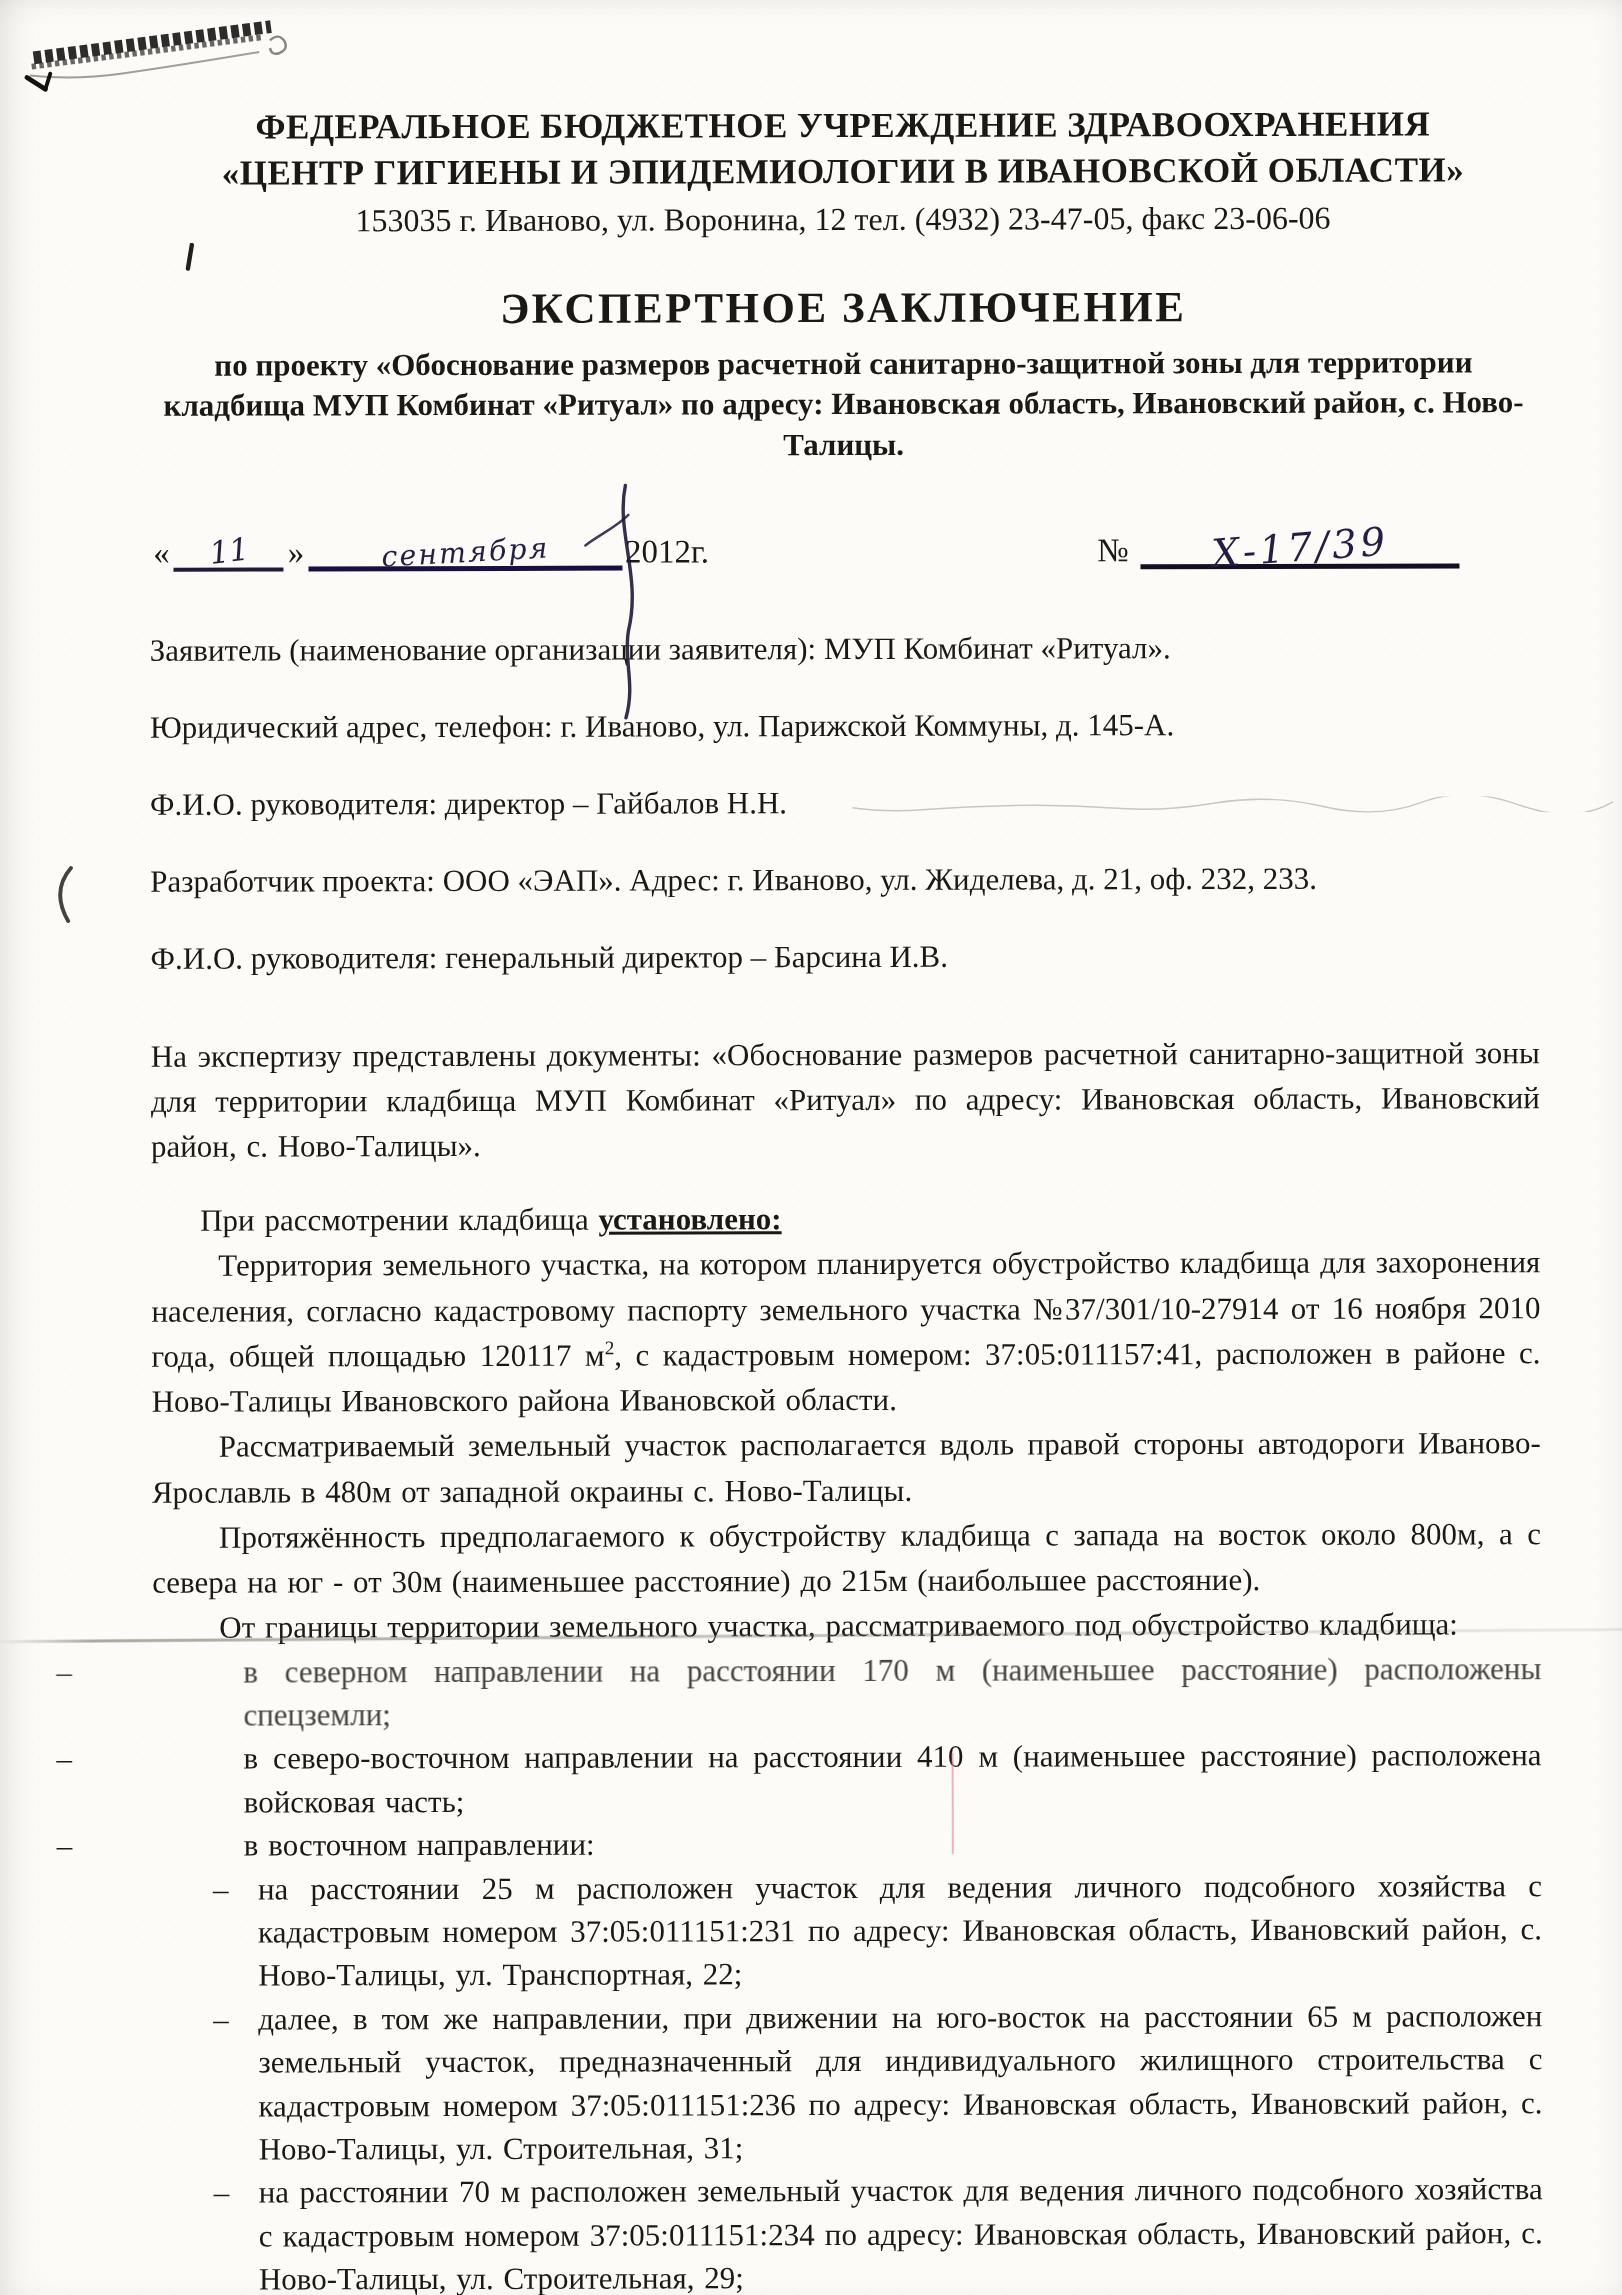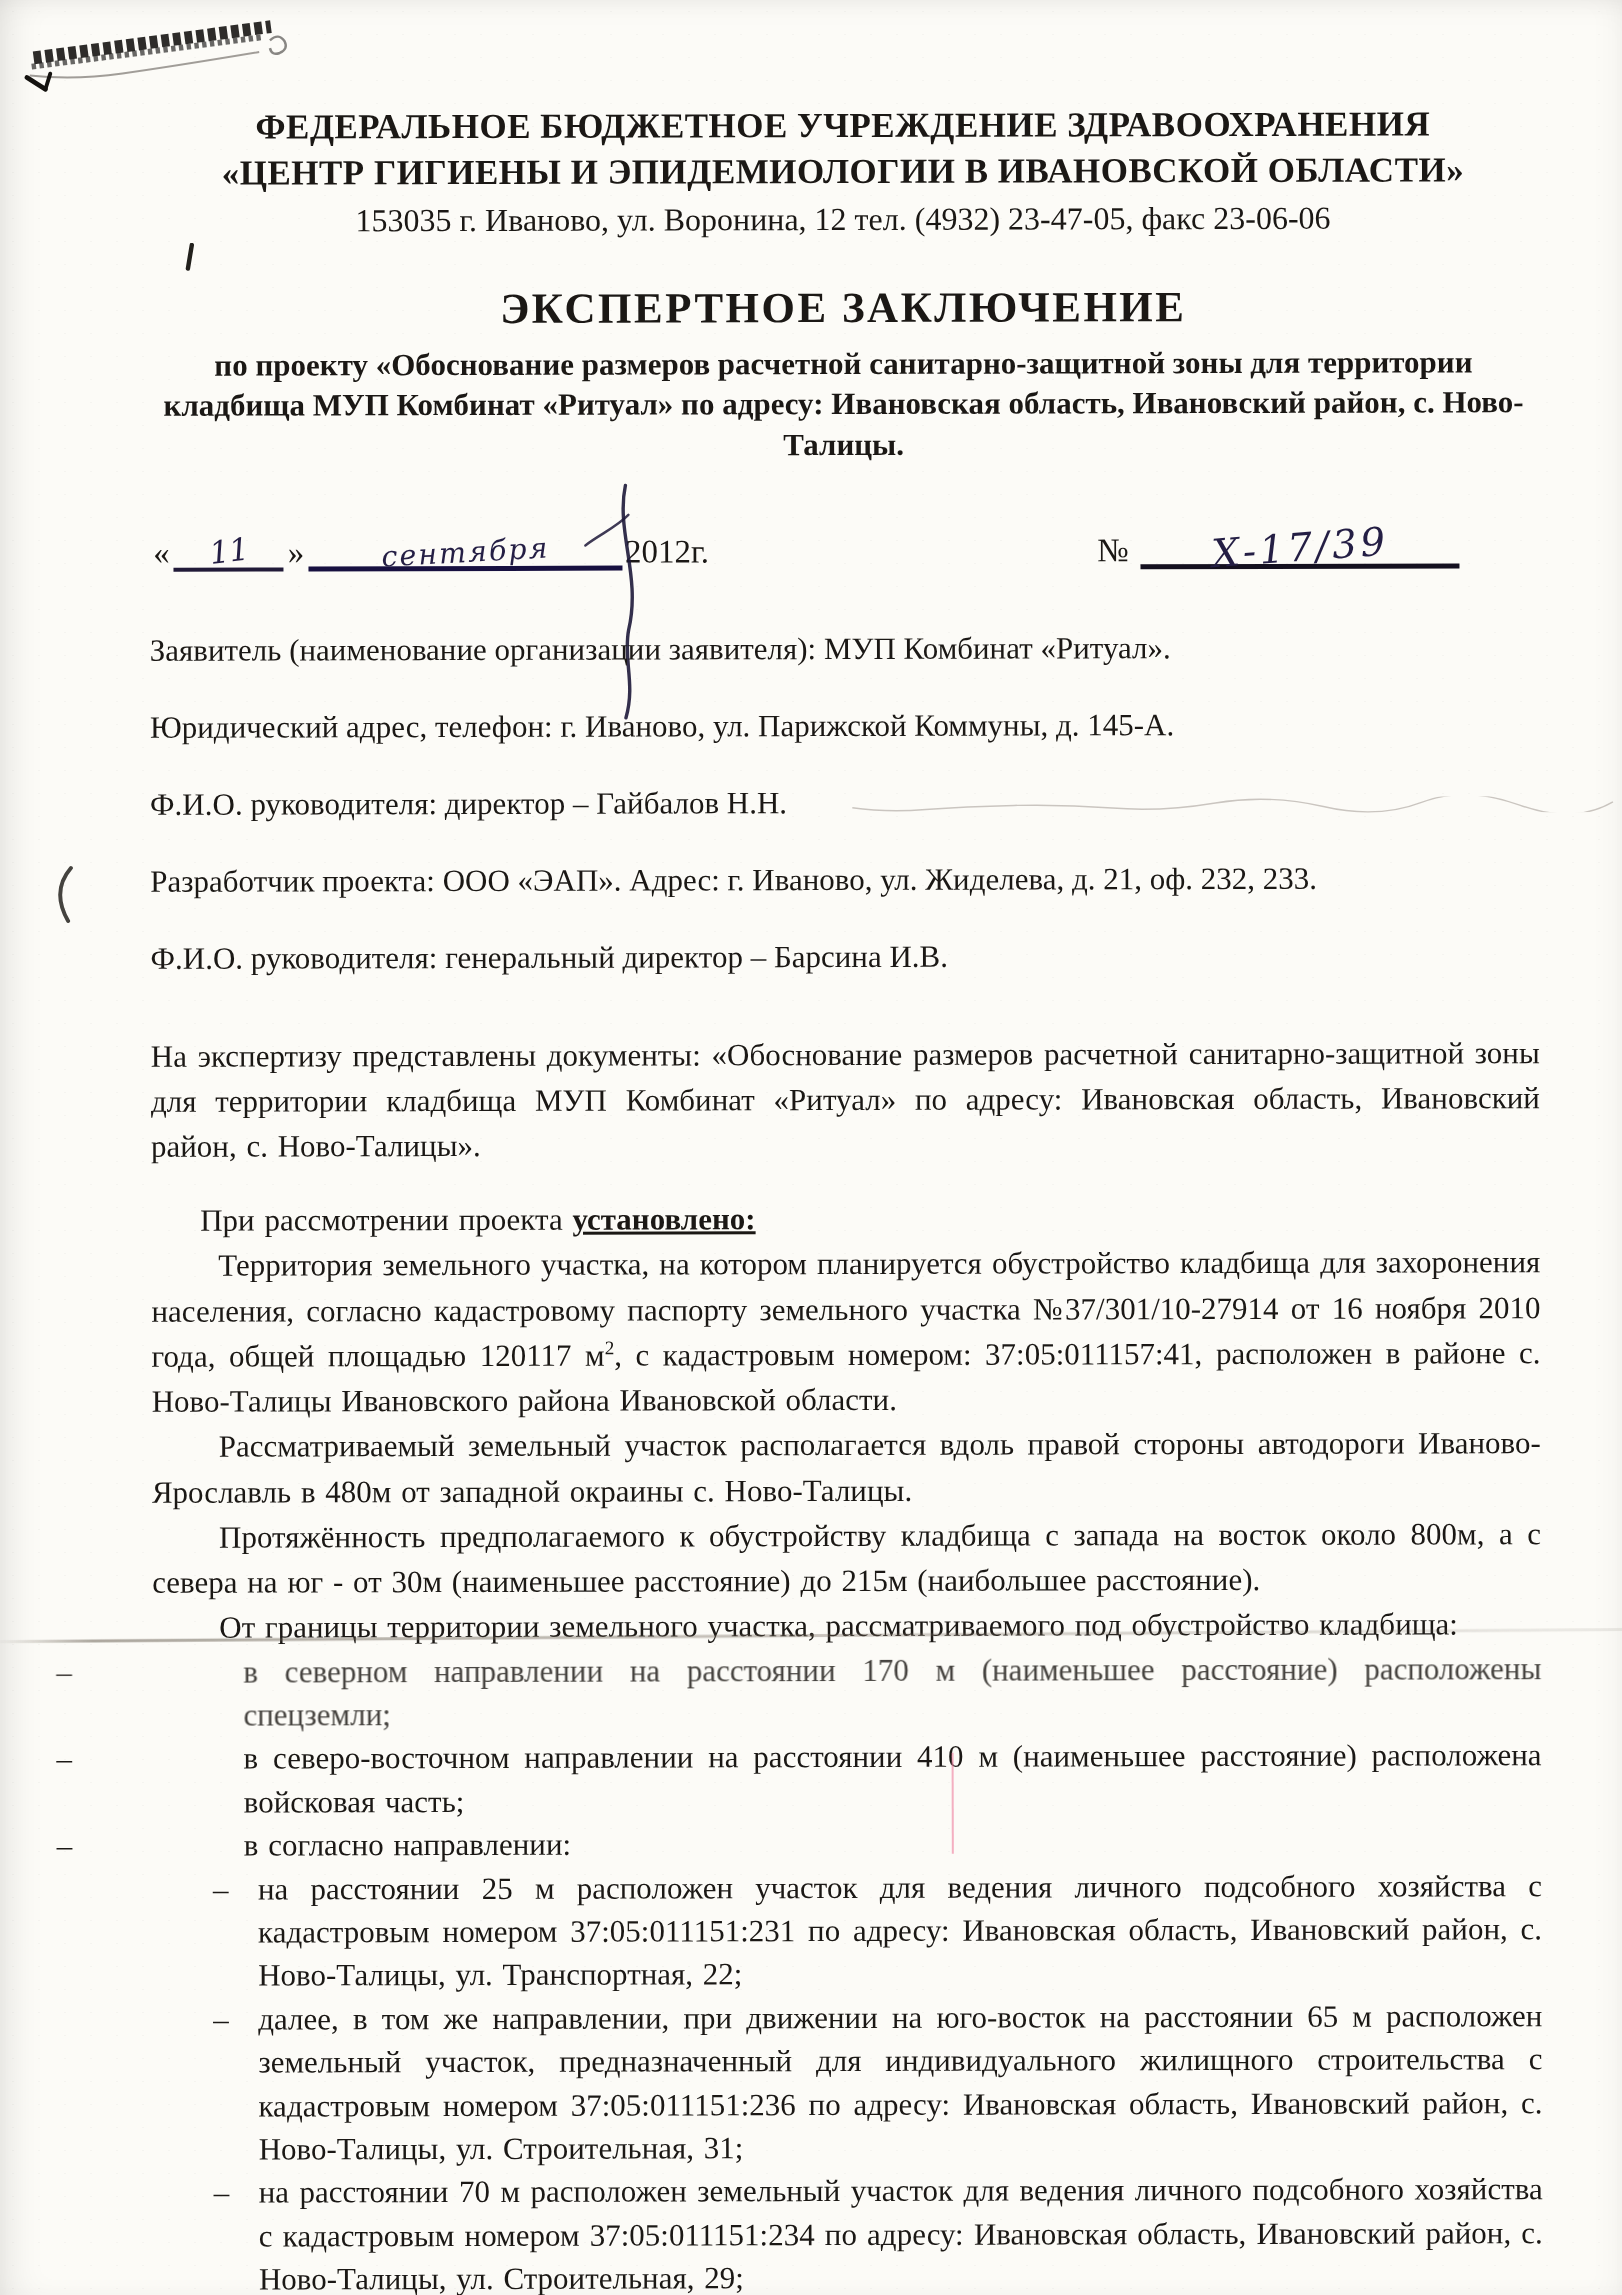--- a/index.html
+++ b/index.html
@@ -129,21 +129,21 @@
           <path d="M34,4 C8,34 4,70 28,112" stroke="#26241f" stroke-width="8" fill="none" stroke-linecap="round"></path>
         </svg>
         <span>Разработчик проекта: ООО «ЭАП». Адрес: г. Иваново, ул. Жиделева, д. 21, оф. 232, 233.</span>
       </div>
       <div class="f">Ф.И.О. руководителя:  генеральный директор – Барсина И.В.</div>
     </div>
 
     <div class="para p-docs">На экспертизу представлены документы:  «Обоснование размеров расчетной санитарно-защитной зоны для территории кладбища МУП Комбинат «Ритуал» по адресу: Ивановская область, Ивановский район, с. Ново-Талицы».</div>
 
     <div class="para p-review">
-      <span>При рассмотрении проекта </span><span class="bold">установлено:</span>
+      <span>При рассмотрении кладбища </span><span class="bold">установлено:</span>
     </div>
 
     <div class="para p-ind">
       <span>Территория  земельного участка, на котором планируется обустройство кладбища для захоронения населения,  согласно кадастровому паспорту земельного участка №37/301/10-27914 от 16 ноября 2010 года, общей площадью 120117 м</span><sup>2</sup><span>,  с кадастровым номером: 37:05:011157:41, расположен в районе с. Ново-Талицы  Ивановского района Ивановской области.</span>
     </div>
     <div class="para p-ind">Рассматриваемый земельный участок располагается  вдоль правой стороны автодороги Иваново-Ярославль в 480м от западной окраины с. Ново-Талицы.</div>
     <div class="para p-ind">Протяжённость предполагаемого к обустройству кладбища с запада на восток около 800м, а с севера  на юг -  от 30м (наименьшее расстояние) до 215м (наибольшее расстояние).</div>
     <div class="para p-ind">От  границы  территории  земельного  участка,  рассматриваемого  под  обустройство кладбища:</div>
 
     <div class="list">
@@ -152,21 +152,21 @@
         <span class="mk">–</span>
         <span>в северном направлении  на расстоянии 170 м (наименьшее расстояние) расположены спецземли;</span>
       </div>
       <div class="li1">
         <span class="mk">–</span>
         <span>в северо-восточном направлении на расстоянии 410 м (наименьшее расстояние) расположена войсковая часть;</span>
         <span class="pink"></span>
       </div>
       <div class="li1">
         <span class="mk">–</span>
-        <span>в согласно направлении:</span>
+        <span>в восточном направлении:</span>
       </div>
 
       <div class="li2">
         <span class="mk">–</span>
         <span>на расстоянии 25 м  расположен участок для ведения личного подсобного хозяйства с кадастровым номером 37:05:011151:231 по адресу: Ивановская область, Ивановский район, с. Ново-Талицы, ул. Транспортная, 22;</span>
       </div>
       <div class="li2">
         <span class="mk">–</span>
         <span>далее, в том же направлении, при движении на юго-восток на расстоянии 65 м расположен земельный участок, предназначенный  для индивидуального жилищного строительства с кадастровым номером 37:05:011151:236 по адресу: Ивановская область, Ивановский район, с. Ново-Талицы, ул. Строительная, 31;</span>
       </div>

